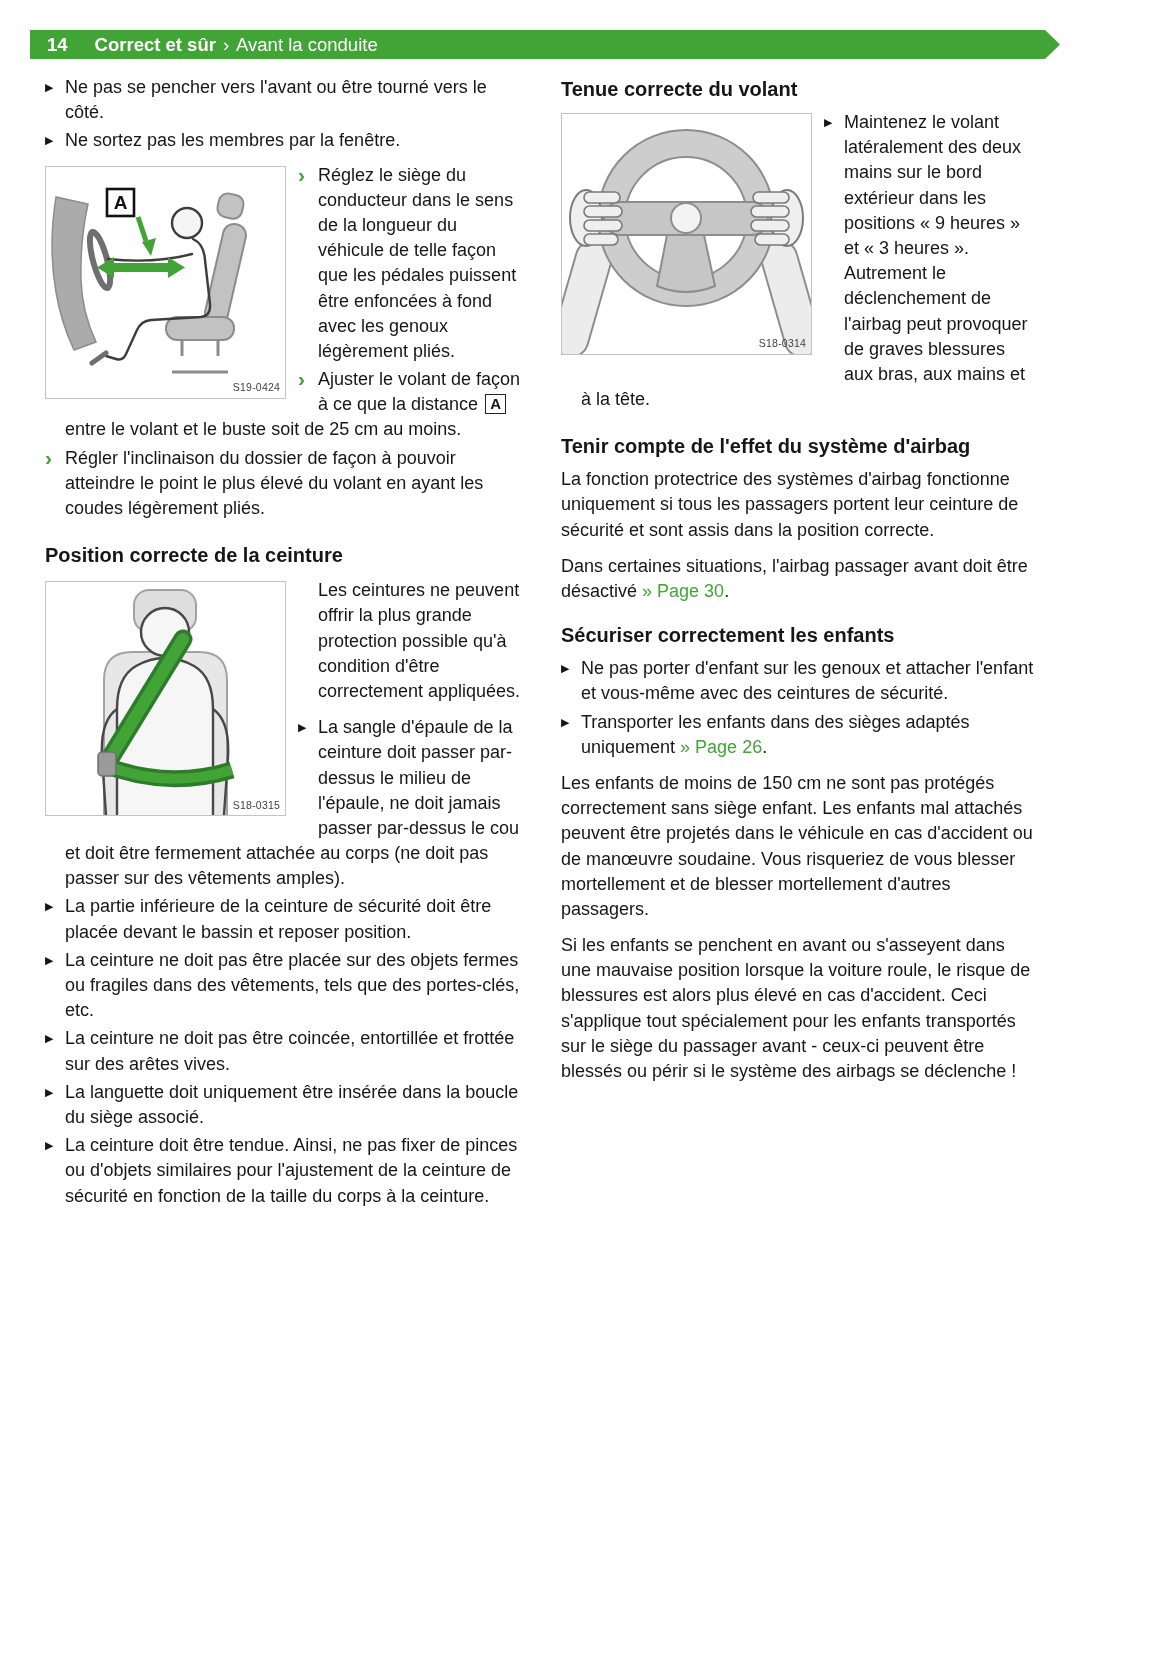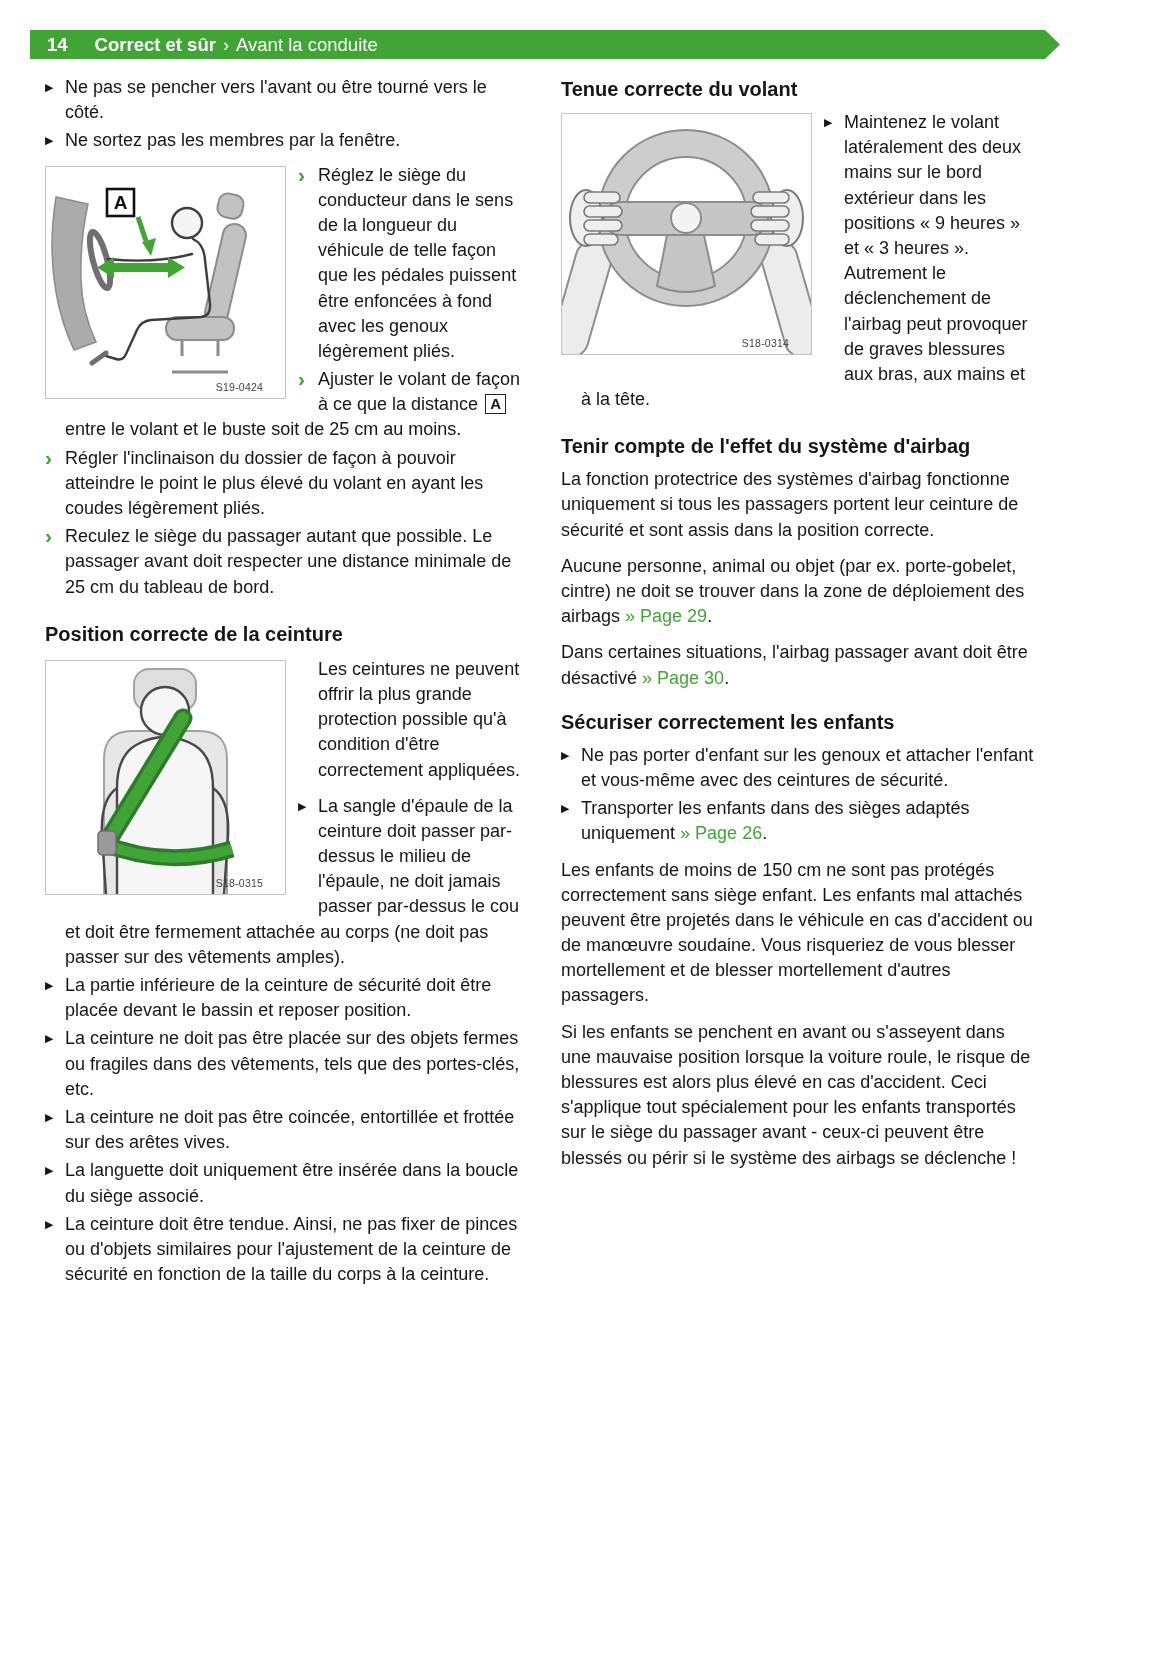--- a/index.html
+++ b/index.html
@@ -23,21 +23,21 @@
   .col { width:476px; flex:0 0 476px; }
   .li { padding-left:20px; text-indent:-20px; margin-bottom:3px; }
   .li .marker { display:inline-block; width:20px; text-indent:0; }
   .marker.tri { font-size:11px; transform:translateY(-2px); color:#161616; }
   .marker.chev { color:var(--green,#42a437); font-weight:700; font-size:21px; line-height:1; transform:translateY(1px); }
   .para { margin:11px 0; }
   .heading { font-size:20px; font-weight:700; margin:17px 0 7px; clear:both; }
   .heading.first { margin-top:0; }
   .block { margin-top:9px; }
   .figure { float:left; position:relative; border:1px solid #c3c3c3; background:#fff; margin:3px 32px 10px 0; }
-  .figcode { position:absolute; right:22px; bottom:3px; font-size:10.5px; color:#3f3f3f; letter-spacing:.2px; }
+  .figcode { position:absolute; right:5px; bottom:3px; font-size:10.5px; color:#3f3f3f; letter-spacing:.2px; }
   .clear { clear:both; }
   .pageref { color:var(--green,#42a437); text-decoration:none; cursor:pointer; }
   .keybox {
     display:inline-block; border:1.7px solid #222; padding:0 4px; margin:0 2px;
     font-weight:700; font-size:15px; line-height:18px; vertical-align:1px; text-indent:0;
   }
   .green-fill { fill:var(--green,#42a437); }
   .green-stroke { stroke:var(--green,#42a437); }
   svg { display:block; }
 </style>
@@ -90,21 +90,20 @@
               <rect x="61" y="22" width="27" height="27" fill="#ffffff" stroke="#111111" stroke-width="2.6"></rect>
               <text x="74.5" y="42" text-anchor="middle" font-size="19" font-weight="bold" fill="#111111">A</text>
             </g>
           </svg>
           <figcaption class="figcode">S19-0424</figcaption>
         </figure>
 
         <div class="li"><span class="marker chev">›</span><span class="txt">Réglez le siège du conducteur dans le sens de la longueur du véhicule de telle façon que les pédales puissent être enfoncées à fond avec les genoux légèrement pliés.</span></div>
         <div class="li"><span class="marker chev">›</span><span class="txt"><span>Ajuster le volant de façon à ce que la distance </span><span class="keybox">A</span><span> entre le volant et le buste soit de 25 cm au moins.</span></span></div>
         <div class="li"><span class="marker chev">›</span><span class="txt">Régler l'inclinaison du dossier de façon à pouvoir atteindre le point le plus élevé du volant en ayant les coudes légèrement pliés.</span></div>
-        <div class="li"><span class="marker chev">›</span><span class="txt">Reculez le siège du passager autant que possible. Le passager avant doit respecter une distance minimale de 25 cm du tableau de bord.</span></div>
         <div class="clear"></div>
       </div>
 
       <h2 class="heading">Position correcte de la ceinture</h2>
 
       <div class="block">
         <figure class="figure">
           <svg width="239" height="233" viewBox="0 0 239 233">
             <g>
               <path d="M58,233 V98 q0,-28 28,-28 h67 q28,0 28,28 v135" fill="#e7e7e7" stroke="#a2a2a2" stroke-width="2"></path>
@@ -175,21 +174,20 @@
           <figcaption class="figcode">S18-0314</figcaption>
         </figure>
 
         <div class="li"><span class="marker tri">▶</span><span class="txt">Maintenez le volant latéralement des deux mains sur le bord extérieur dans les positions « 9 heures » et « 3 heures ». Autrement le déclenchement de l'airbag peut provoquer de graves blessures aux bras, aux mains et à la tête.</span></div>
         <div class="clear"></div>
       </div>
 
       <h2 class="heading">Tenir compte de l'effet du système d'airbag</h2>
       <p class="para" style="margin-top:0">La fonction protectrice des systèmes d'airbag fonctionne uniquement si tous les passagers portent leur ceinture de sécurité et sont assis dans la position correcte.</p>
 
-      <p class="para"><span>Aucune personne, animal ou objet (par ex. porte-gobelet, cintre) ne doit se trouver dans la zone de déploiement des airbags </span><a class="pageref" href="#">» Page 29</a><span>.</span></p>
 
 
       <p class="para"><span>Dans certaines situations, l'airbag passager avant doit être désactivé </span><a class="pageref" href="#">» Page 30</a><span>.</span></p>
 
       <h2 class="heading">Sécuriser correctement les enfants</h2>
 
       <div class="li"><span class="marker tri">▶</span><span class="txt">Ne pas porter d'enfant sur les genoux et attacher l'enfant et vous-même avec des ceintures de sécurité.</span></div>
       <div class="li"><span class="marker tri">▶</span><span class="txt"><span>Transporter les enfants dans des sièges adaptés uniquement </span><a class="pageref" href="#">» Page 26</a><span>.</span></span></div>
 
       <p class="para">Les enfants de moins de 150 cm ne sont pas protégés correctement sans siège enfant. Les enfants mal attachés peuvent être projetés dans le véhicule en cas d'accident ou de manœuvre soudaine. Vous risqueriez de vous blesser mortellement et de blesser mortellement d'autres passagers.</p>

